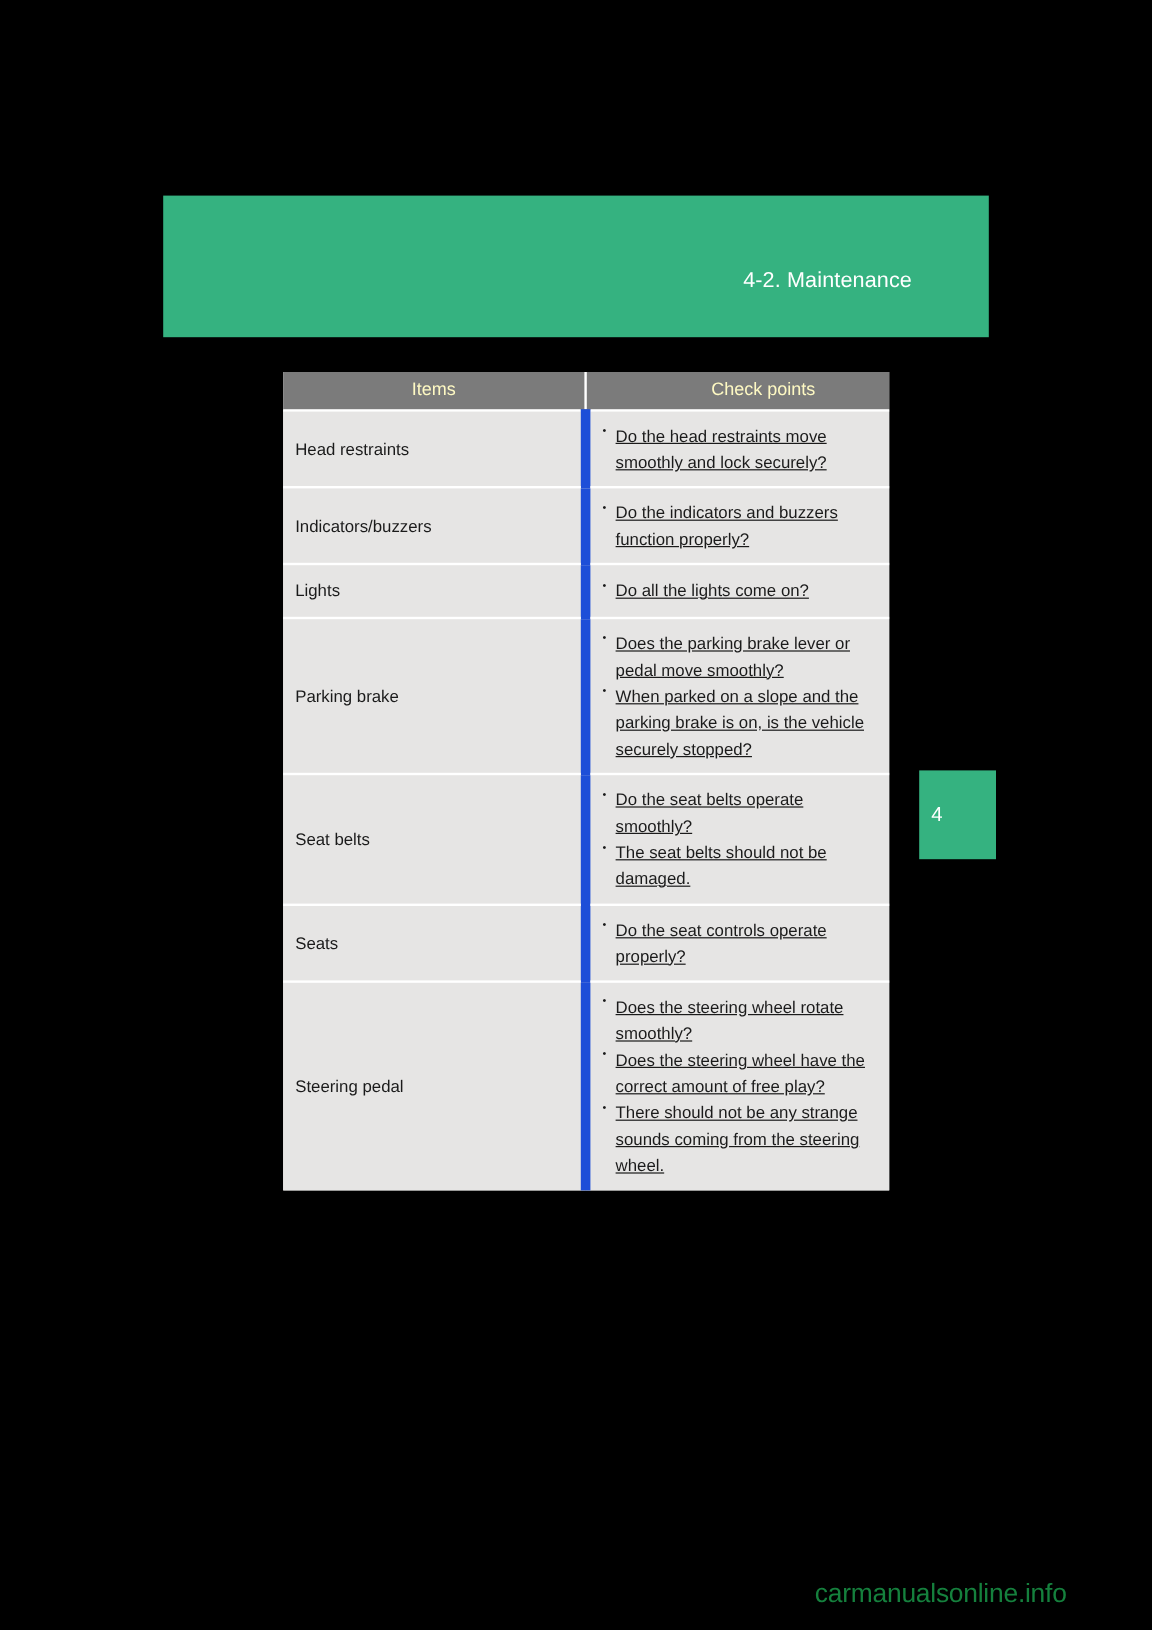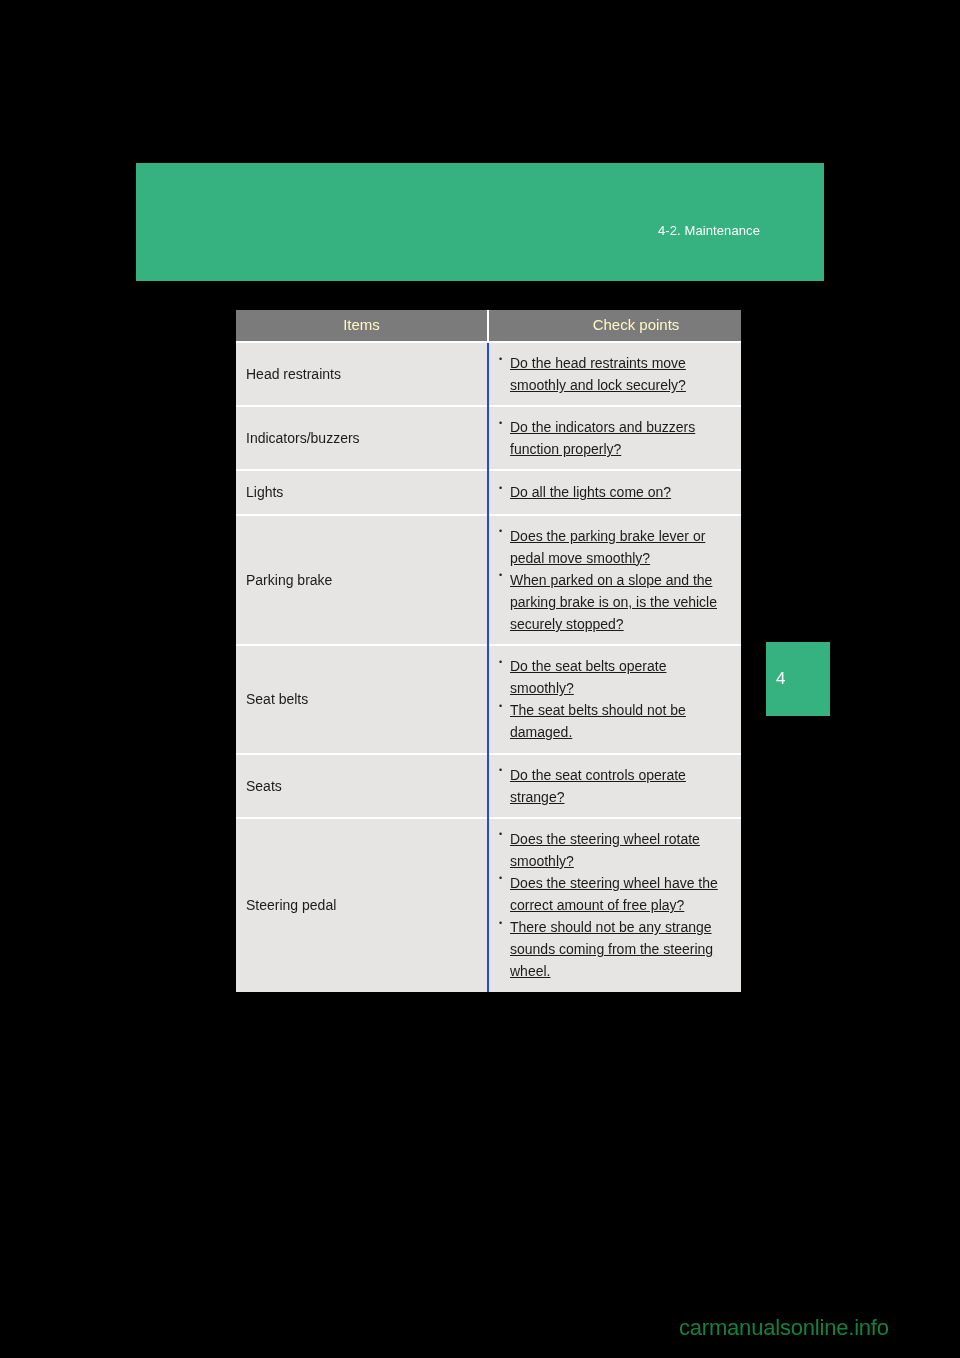--- a/index.html
+++ b/index.html
@@ -29,21 +29,21 @@
     top: 163px;
     width: 688px;
     height: 118px;
     background: #35b280;
   }
   #header-title {
     position: absolute;
     right: 64px;
     top: 60px;
     color: #ffffff;
-    font-size: 13px;
+    font-size: 18px;
     letter-spacing: 0.1px;
     white-space: nowrap;
   }
 
   
   #chapter-tab {
     position: absolute;
     left: 766px;
     top: 642px;
     width: 64px;
@@ -84,21 +84,21 @@
   }
   #check-table thead th:last-child { border-right: none; padding-left: 42px; }
 
   #check-table tbody td {
     background: #e6e5e4;
     color: #1b1b1b;
     font-size: 14px;
     line-height: 1.58;
     vertical-align: middle;
     border-top: 2px solid #ffffff;
-    border-right: 2px solid #1d4ed8;
+    border-right: 8px solid #1d4ed8;
   }
   #check-table tbody td:last-child { border-right: none; text-decoration: underline; }
 
   #check-table td.item-cell {
     padding: 10px 0 10px 10px;
   }
   #check-table td.points-cell {
     padding: 9px 8px 9px 10px;
     vertical-align: middle;
   }
@@ -198,21 +198,21 @@
             <ul class="bullet-list">
               <li>Do the seat belts operate smoothly?</li>
               <li>The seat belts should not be damaged.</li>
             </ul>
           </td>
         </tr>
         <tr>
           <td class="item-cell">Seats</td>
           <td class="points-cell">
             <ul class="bullet-list">
-              <li>Do the seat controls operate strange?</li>
+              <li>Do the seat controls operate properly?</li>
             </ul>
           </td>
         </tr>
         <tr>
           <td class="item-cell">Steering pedal</td>
           <td class="points-cell">
             <ul class="bullet-list">
               <li>Does the steering wheel rotate smoothly?</li>
               <li>Does the steering wheel have the correct amount of free play?</li>
               <li>There should not be any strange sounds coming from the steering wheel.</li>

